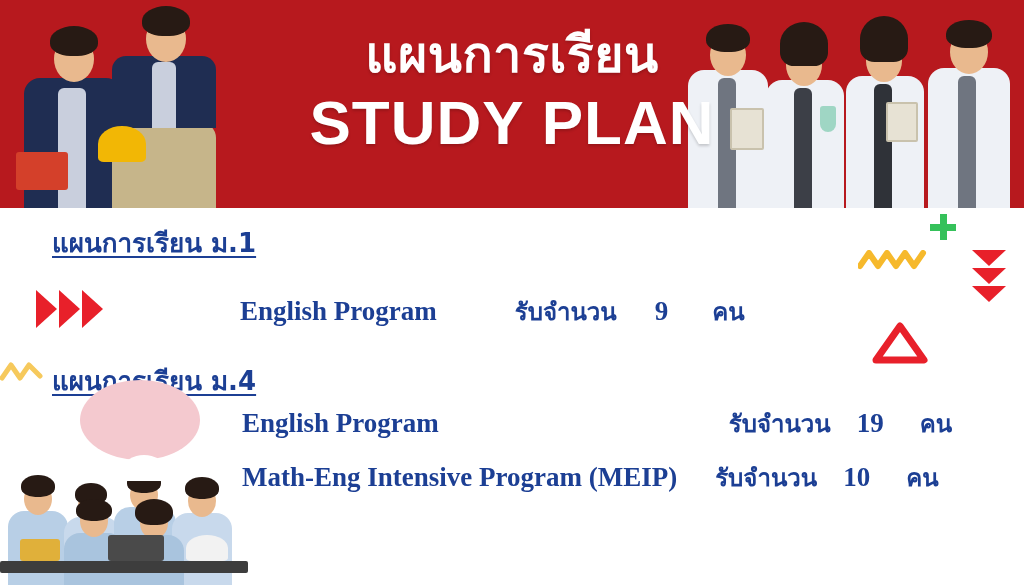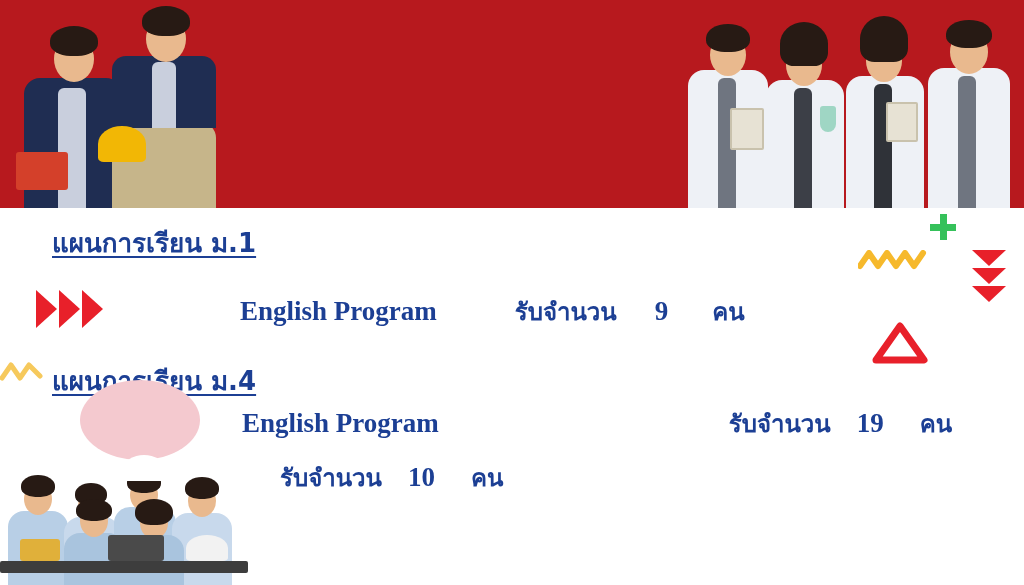--- a/index.html
+++ b/index.html
@@ -312,20 +312,22 @@
       </div>
       <div class="person" style="left:240px; width:90px; height:202px;">
         <div class="body" style="left:4px; width:82px; height:140px; background:#eef1f6;"></div>
         <div class="inner" style="left:34px; width:18px; height:132px; background:#6f7580;"></div>
         <div class="head" style="left:26px; bottom:134px; width:38px; height:44px;"></div>
         <div class="hair" style="left:22px; bottom:160px; width:46px; height:28px;"></div>
       </div>
     </div>
 
     <div class="header-titles">
+      <div class="title-thai">แผนการเรียน</div>
+      <div class="title-en">STUDY PLAN</div>
     </div>
   </div>
 
   <div class="content">
 
     <div class="plus-green"></div>
 
     <svg class="zigzag" viewBox="0 0 70 20">
       <polyline points="2,16 11,3 20,16 29,3 38,16 47,3 56,16 65,3" fill="none" stroke="#f6b92c" stroke-width="6" stroke-linecap="round" stroke-linejoin="round"></polyline>
     </svg>
@@ -369,20 +371,21 @@
       <span class="prog-name">English Program</span>
       <span class="spacer"></span>
       <span class="qty-label">รับจำนวน</span>
       <span class="gap2"></span>
       <span class="qty-number">19</span>
       <span class="gap3"></span>
       <span class="qty-unit">คน</span>
     </div>
 
     <div class="row row-m4-meip">
+      <span class="prog-name">Math-Eng Intensive Program (MEIP)</span>
       <span class="spacer"></span>
       <span class="qty-label">รับจำนวน</span>
       <span class="gap2"></span>
       <span class="qty-number">10</span>
       <span class="gap3"></span>
       <span class="qty-unit">คน</span>
     </div>
 
     <div class="photo-group photo-left-bottom">
 

